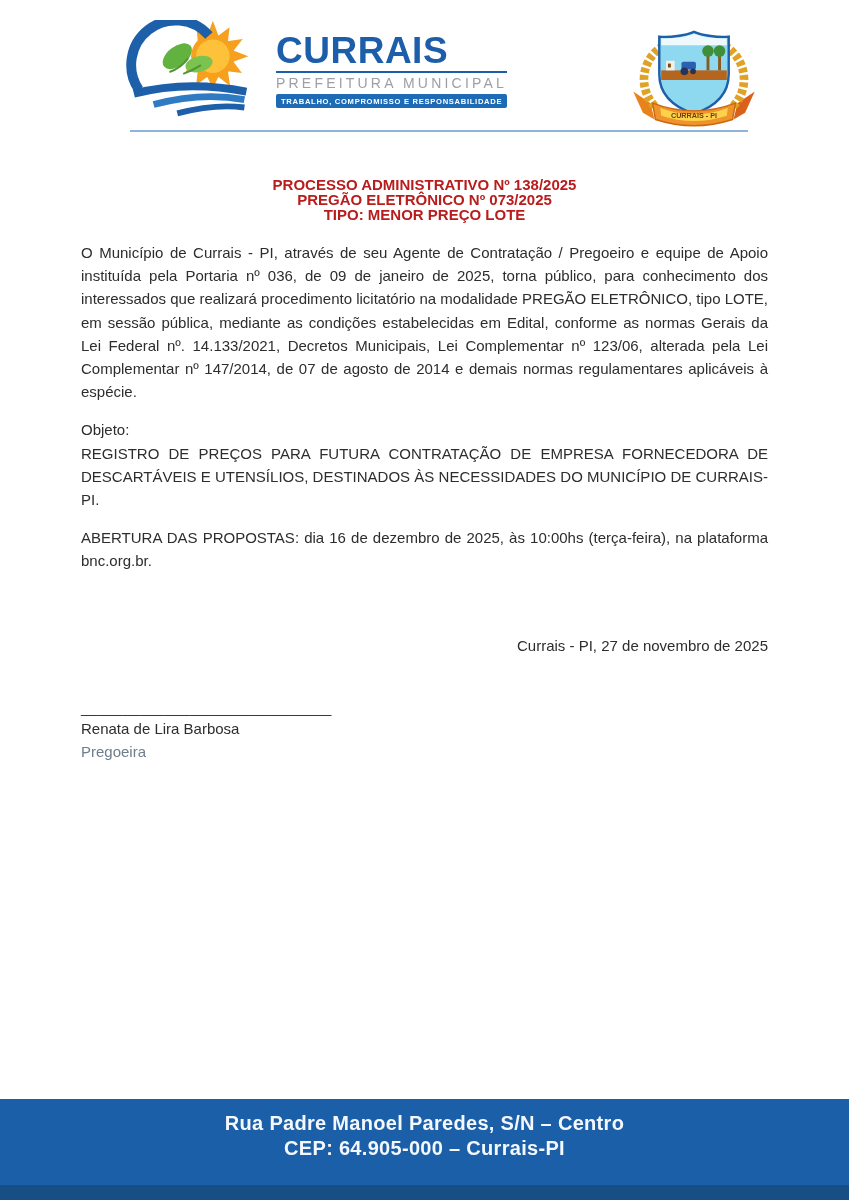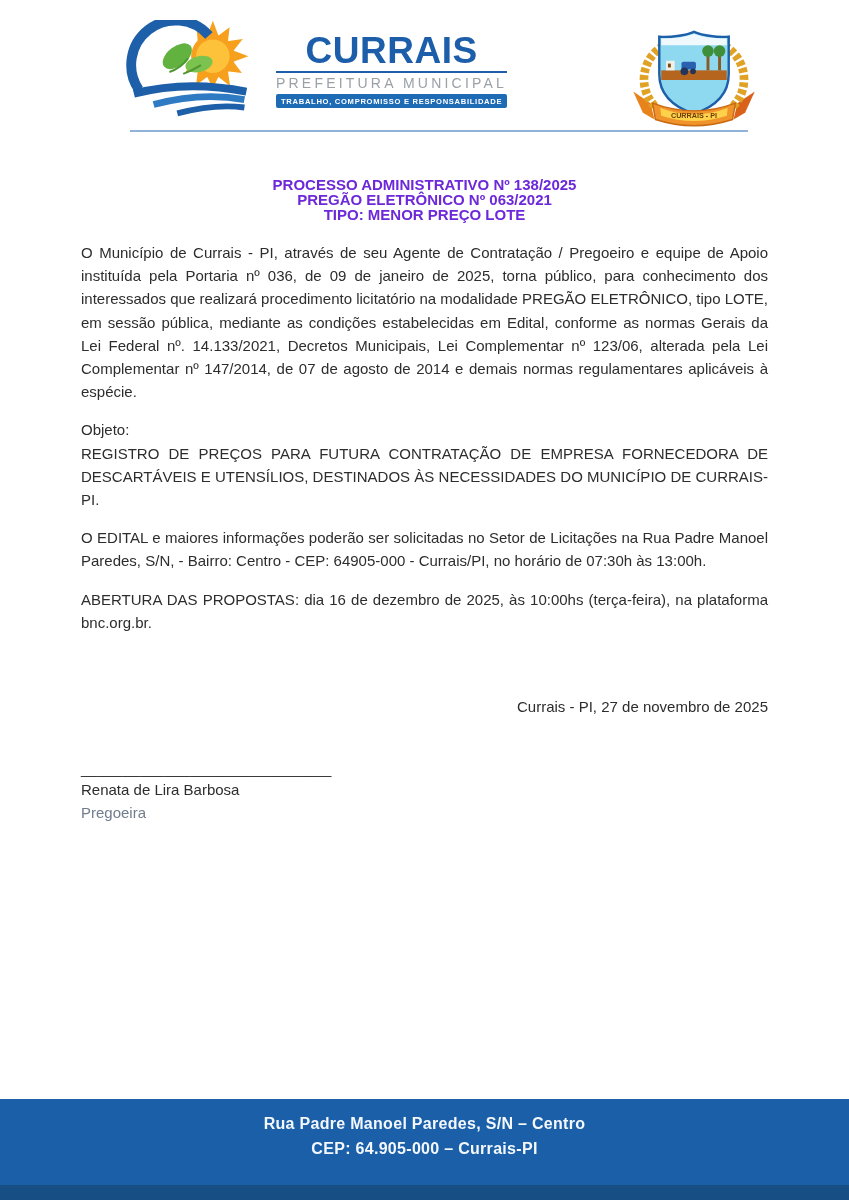--- a/index.html
+++ b/index.html
@@ -8,41 +8,41 @@
   .page {
     position:relative; width:849px; height:1200px;
     background:#ffffff; overflow:hidden; margin:0 auto;
   }
 
   
   .logo-group { position:absolute; left:126px; top:20px; display:flex; align-items:center; }
   .logo-mark { width:148px; height:100px; }
   .logo-text { margin-left:2px; display:flex; flex-direction:column; }
   .logo-name {
-    font-size:37px; font-weight:bold; color:#1c5ea9; letter-spacing:0.5px; line-height:38px;text-align:center;
+    font-size:37px; font-weight:bold; color:#1c5ea9; letter-spacing:0.5px; line-height:38px;
   }
   .logo-rule { height:2px; background:#1c5ea9; margin:1px 0 2px 0; }
   .logo-sub {
     font-size:14px; color:#9aa0a6; letter-spacing:3.2px; line-height:17px; font-weight:500;
   }
   .logo-badge {
     margin-top:2px; background:#1d6ab5; color:#ffffff; font-size:7.6px; font-weight:bold;
     letter-spacing:0.7px; padding:2.5px 5px 2px 5px; border-radius:2px; text-align:left;
     align-self:stretch;
   }
   .crest { position:absolute; left:630px; top:26px; width:128px; height:108px; }
   .header-line {
     position:absolute; left:130px; top:130px; width:618px; height:2px;
     background:#1f5fa8; border-top:1.5px solid #8fb3d9; border-bottom:1.5px solid #8fb3d9;
   }
 
   
   .title-block {
     position:absolute; top:177px; left:0; right:0; text-align:center;
-    font-size:15px; font-weight:bold; color:#6d28d9; line-height:15px;
+    font-size:15px; font-weight:bold; color:#b91c1c; line-height:15px;
   }
 
   
   .doc-body {
     position:absolute; top:241px; left:81px; width:687px;
     font-size:15px; line-height:23.2px; color:#2d2d2d; text-align:justify;
   }
   .doc-body p { margin-bottom:15px; }
   .date-line { text-align:right; margin-top:61px; }
   .signature { margin-top:42px; }
@@ -53,21 +53,21 @@
   
   .footer {
     position:absolute; left:0; bottom:0; width:849px; height:101px;
     background:#1b5fa9;
   }
   .footer-strip {
     position:absolute; left:0; bottom:0; width:100%; height:15px; background:#174f85;
   }
   .footer-text {
     padding-top:12px; text-align:center; color:#f4f8fc;
-    font-size:16px; font-weight:bold; line-height:25px; letter-spacing:0.3px;
+    font-size:20px; font-weight:bold; line-height:25px; letter-spacing:0.3px;
   }
 </style>
 </head>
 <body>
 
 <div class="page">
 
   <div class="logo-group">
     <svg class="logo-mark" viewBox="0 0 150 100" xmlns="http://www.w3.org/2000/svg">
 
@@ -148,33 +148,32 @@
 
     <path d="M 22 80 Q 65 96 108 80 L 105 97 Q 65 110 25 97 Z" fill="#f0932b" stroke="#c96a12" stroke-width="1.5"></path>
     <path d="M 30 85 Q 65 98 100 85 L 99 93 Q 65 104 31 93 Z" fill="#fdd24a"></path>
     <text x="65" y="95" font-size="7.5" font-weight="bold" text-anchor="middle" fill="#6b3c0a">CURRAIS - PI</text>
   </svg>
 
   <div class="header-line"></div>
 
   <div class="title-block">
     <div>PROCESSO ADMINISTRATIVO Nº 138/2025</div>
-    <div>PREGÃO ELETRÔNICO Nº 063/2021</div>
+    <div>PREGÃO ELETRÔNICO Nº 073/2025</div>
     <div>TIPO: MENOR PREÇO LOTE</div>
   </div>
 
   <div class="doc-body">
     <p>O Município de Currais - PI, através de seu Agente de Contratação / Pregoeiro e equipe de Apoio instituída pela Portaria nº 036, de 09 de janeiro de 2025, torna público, para conhecimento dos interessados que realizará procedimento licitatório na modalidade PREGÃO ELETRÔNICO, tipo LOTE, em sessão pública, mediante as condições estabelecidas em Edital, conforme as normas Gerais da Lei Federal nº. 14.133/2021, Decretos Municipais, Lei Complementar nº 123/06, alterada pela Lei Complementar nº 147/2014, de 07 de agosto de 2014 e demais normas regulamentares aplicáveis à espécie.</p>
 
     <div>
       <div>Objeto:</div>
       <p>REGISTRO DE PREÇOS PARA FUTURA CONTRATAÇÃO DE EMPRESA FORNECEDORA DE DESCARTÁVEIS E UTENSÍLIOS, DESTINADOS ÀS NECESSIDADES DO MUNICÍPIO DE CURRAIS-PI.</p>
     </div>
 
-    <p>O EDITAL e maiores informações poderão ser solicitadas no Setor de Licitações na Rua Padre Manoel Paredes, S/N, - Bairro: Centro - CEP: 64905-000 - Currais/PI, no horário de 07:30h às 13:00h.</p>
 
     <p>ABERTURA DAS PROPOSTAS: dia 16 de dezembro de 2025, às 10:00hs (terça-feira), na plataforma bnc.org.br.</p>
 
     <div class="date-line">Currais - PI, 27 de novembro de 2025</div>
 
     <div class="signature">
       <div class="sig-rule">______________________________</div>
       <div class="sig-name">Renata de Lira Barbosa</div>
       <div class="sig-role">Pregoeira</div>
     </div>

